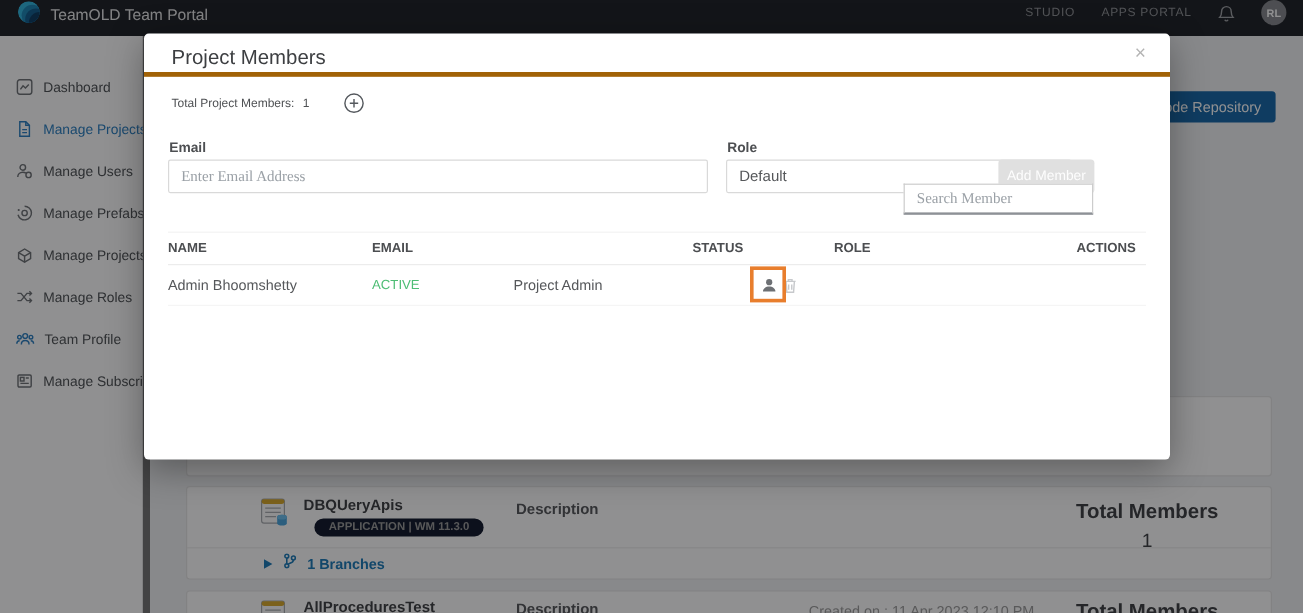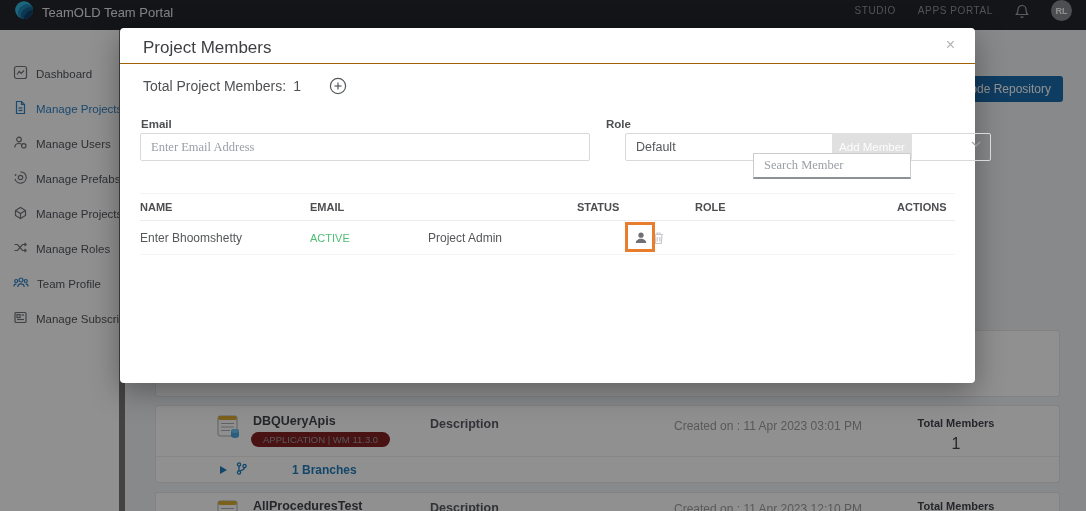--- a/index.html
+++ b/index.html
@@ -38,59 +38,59 @@
   .project-card {
     position:absolute; left:30px; width:905px; background:#fff;
     border:1px solid #e5e5e5; border-radius:3px;
   }
   .card-prev { top:300px; height:67px; }
   .card-main { top:375px; height:78px; }
   .card-part { top:462px; height:60px; }
   .card-info { position:relative; height:50px; }
   .app-icon { position:absolute; left:60px; top:8px; }
   .card-title { position:absolute; left:97px; top:8px; font-size:12.5px; font-weight:bold; color:#3d3f42; }
-  .badge-pill { position:absolute; left:95px; top:26px; background:#7f1d1d; color:#9a9a9a;
-    font-size:9.5px; padding:2px 12px; border-radius:9px; white-space:nowrap; }
+  .badge-pill { position:absolute; left:106px; top:26px; background:#0f172a; color:#9a9a9a;
+    font-size:9.5px; padding:2px 12px; border-radius:9px; white-space:nowrap;font-weight:bold; }
   .desc-label { position:absolute; left:274px; top:11px; font-size:12.5px; font-weight:bold; color:#55575a; }
   .created-label { position:absolute; left:518px; top:13px; font-size:12px; color:#9b9b9b; }
   .members-col { position:absolute; left:720px; top:0; width:160px; text-align:center; }
-  .members-label { font-size:11px; font-weight:bold; color:#3d3f42; margin-top:11px; }
+  .members-label { font-size:17px; font-weight:bold; color:#3d3f42; margin-top:11px; }
   .members-value { font-size:16px; color:#3d3f42; margin-top:6px; }
   .branches-row { display:flex; align-items:center; gap:9px; padding-left:64px;
     border-top:1px solid #ededed; height:27px; cursor:pointer; }
   .card-prev .branches-row { border-top:none; position:absolute; bottom:6px; left:0; right:0; }
   .tri { width:0; height:0; border-left:7px solid #1a7ab8; border-top:4.5px solid transparent;
     border-bottom:4.5px solid transparent; }
-  .branches-label { font-size:12px; font-weight:bold; color:#1a7ab8;margin-left:36px; }
+  .branches-label { font-size:12px; font-weight:bold; color:#1a7ab8; }
   
   .backdrop { position:absolute; inset:0; background:rgba(8,9,10,0.45); z-index:40; }
   
   .modal {
     position:absolute; left:120px; top:28px; width:855px; height:355px; background:#fff;
     border-radius:4px; z-index:50; box-shadow:0 8px 30px rgba(0,0,0,.35);
   }
-  .modal-titlebar { position:relative; height:36px; border-bottom:1px solid #a16207; }
+  .modal-titlebar { position:relative; height:36px; border-bottom:4px solid #a16207; }
   .modal-title { position:absolute; left:23px; top:10px; font-size:17px; color:#3d3f42; }
   .modal-close { position:absolute; right:20px; top:8px; font-size:16px; color:#b3b3b3; cursor:pointer; }
-  .total-row { position:absolute; left:23px; top:49px; display:flex; align-items:center; font-size:14px; color:#4f5154; }
+  .total-row { position:absolute; left:23px; top:49px; display:flex; align-items:center; font-size:10px; color:#4f5154; }
   .total-count { margin-left:7px; }
   .add-circle { margin-left:28px; cursor:pointer; display:flex; }
   .field-label { position:absolute; font-size:11.5px; font-weight:bold; color:#4d4f52; }
   .email-label { left:21px; top:90px; }
   .role-label { left:486px; top:90px; }
   .text-input {
     position:absolute; height:28px; border:1px solid #d9d9d9; border-radius:2px;
     font-size:12.5px; color:#555; padding:0 10px; font-family:Liberation Serif, serif;
     background:#fff; outline:none;
   }
   .text-input::placeholder { color:#9aa0a6; }
   .email-input { left:20px; top:105px; width:450px; }
-  .role-select { position:absolute; left:485px; top:105px; width:366px; height:28px;
+  .role-select { position:absolute; left:485px; top:105px; width:288px; height:28px;
     border:1px solid #d9d9d9; border-radius:2px; font-size:12.5px; color:#55575a;
-    line-height:26px; padding:0 10px; cursor:pointer;margin-left:20px; }
+    line-height:26px; padding:0 10px; cursor:pointer; }
   .role-chevron { position:absolute; right:8px; top:-4px; color:#9aa0a6; }
   .add-member-btn { position:absolute; left:712px; top:105px; width:80px; height:28px;
     background:#e0e0e0; color:#fdfdfd; border:none; border-radius:3px; font-size:11.5px;
     font-family:"Liberation Sans", sans-serif; cursor:default; }
   .search-input { left:633px; top:125px; width:158px; height:26px;
     border:1px solid #cccccc; border-bottom:2px solid #8d9196; border-radius:0; }
   
   .members-table { position:absolute; left:20px; top:165px; width:815px; font-size:12px; }
   .t-row { display:flex; align-items:center;justify-content:center; }
   .t-head { height:28px; border-top:1px solid #f3f3f3; border-bottom:1px solid #ececec;
@@ -237,21 +237,20 @@
             <line x1="5" y1="13" x2="18" y2="13" stroke="#a8acb0"></line>
             <line x1="5" y1="16.5" x2="14" y2="16.5" stroke="#a8acb0"></line>
             <ellipse cx="19" cy="17" rx="4" ry="2" fill="#47a4dd"></ellipse>
             <path d="M15 17v5c0 1.1 1.8 2 4 2s4-.9 4-2v-5" fill="#47a4dd"></path>
             <ellipse cx="19" cy="17" rx="4" ry="2" fill="#6cc0ef"></ellipse>
           </svg>
       </span>
       <span class="card-title">DBQUeryApis</span>
       <span class="badge-pill">APPLICATION | WM 11.3.0</span>
       <span class="desc-label">Description</span>
-      <span class="created-label">Created on : 11 Apr 2023 03:01 PM</span>
       <span class="members-col">
         <div class="members-label">Total Members</div>
         <div class="members-value">1</div>
       </span>
     </div>
     <div class="branches-row">
       <span class="tri"></span>
       <span><svg width="11" height="13" viewBox="0 0 11 13" fill="none" stroke="#1a7ab8" stroke-width="1.3">
             <circle cx="3" cy="2.5" r="1.6"></circle>
             <circle cx="3" cy="10.5" r="1.6"></circle>
@@ -321,21 +320,21 @@
 
   <div class="members-table">
     <div class="t-row t-head">
       <span class="c-name">NAME</span>
       <span class="c-email">EMAIL</span>
       <span class="c-status">STATUS</span>
       <span class="c-role">ROLE</span>
       <span class="c-actions">ACTIONS</span>
     </div>
     <div class="t-row t-body">
-      <span class="c-name">Enter Bhoomshetty</span>
+      <span class="c-name">Admin Bhoomshetty</span>
       <span class="c-status status-active">ACTIVE</span>
       <span class="c-role">Project Admin</span>
       <span class="c-actions">
         <span class="action-wrap">
           <span class="user-action">
             <svg width="14" height="14" viewBox="0 0 14 14">
                 <circle cx="7" cy="4.2" r="2.6" fill="#6d7074"></circle>
                 <path d="M1.8 12c0-2.6 2.3-4.3 5.2-4.3s5.2 1.7 5.2 4.3z" fill="#6d7074"></path>
               </svg>
           </span>

